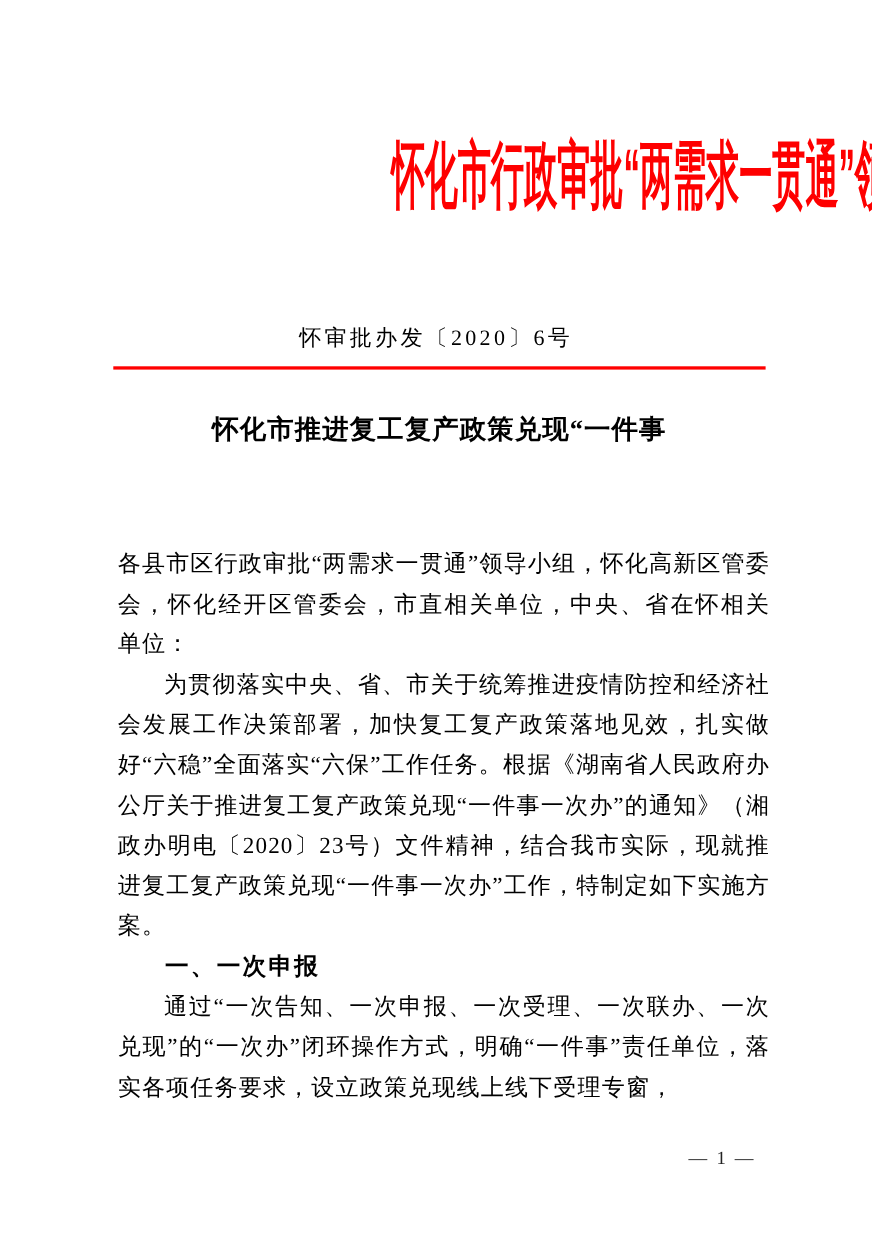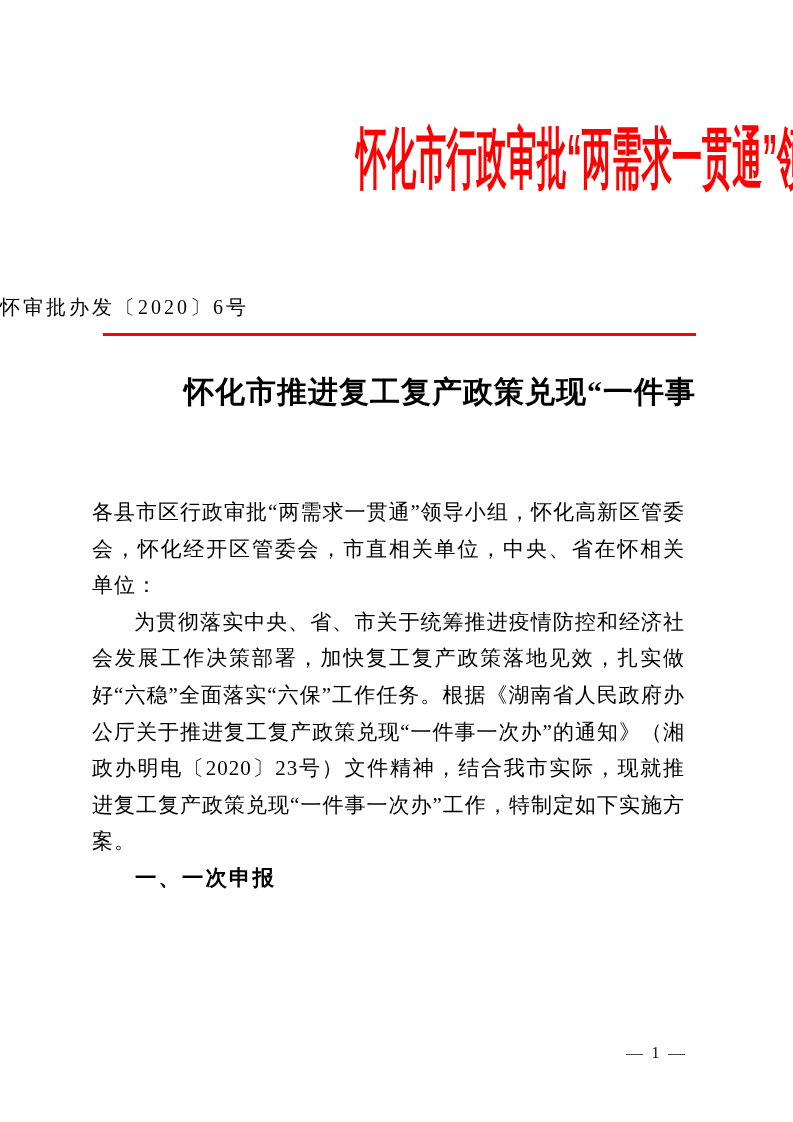--- a/index.html
+++ b/index.html
@@ -45,48 +45,49 @@
     color: var(--letterhead-red);
     transform: scale(0.47, 1.04);
     transform-origin: center top;
     letter-spacing: 0;
   }
   .doc-number {
     position: absolute;
     top: 294px;
     left: 0;
     width: 100%;
+    text-align: center;
     font-size: 20px;
     letter-spacing: 3px;
   }
   .red-line {
     position: absolute;
     top: 333px;
     left: 103px;
     width: 593px;
     height: 3px;
     background: var(--separator-red);
   }
   .title {
     position: absolute;
     top: 368px;
     left: 103px;
     width: 593px;
     margin: 0;
-    text-align: right;
-    font-size: 30px;
+    text-align: center;
+    font-size: 24px;
     font-weight: bold;
     line-height: 47px;
     letter-spacing: 1px;
   }
   .title-line { display: block; }
   .body-text {
     position: absolute;
     top: 494px;
-    left: 92px;
+    left: 107px;
     width: 593px;
     font-size: 21px;
     line-height: 36.6px;
     text-align: justify;
     letter-spacing: 1px;
   }
   .body-text p {
     margin: 0;
     text-align: justify;
   }
@@ -123,17 +124,18 @@
   <div class="red-line"></div>
 
   <h1 class="title">
     <span class="title-line">怀化市推进复工复产政策兑现“一件事</span>
   </h1>
 
   <div class="body-text">
     <p class="recipients">各县市区行政审批“两需求一贯通”领导小组，怀化高新区管委会，怀化经开区管委会，市直相关单位，中央、省在怀相关单位：</p>
     <p class="indent">为贯彻落实中央、省、市关于统筹推进疫情防控和经济社会发展工作决策部署，加快复工复产政策落地见效，扎实做好“六稳”全面落实“六保”工作任务。根据《湖南省人民政府办公厅关于推进复工复产政策兑现“一件事一次办”的通知》（湘政办明电〔2020〕23号）文件精神，结合我市实际，现就推进复工复产政策兑现“一件事一次办”工作，特制定如下实施方案。</p>
     <h2 class="section-heading">一、一次申报</h2>
+    <p class="indent">通过“一次告知、一次申报、一次受理、一次联办、一次兑现”的“一次办”闭环操作方式，明确“一件事”责任单位，落实各项任务要求，设立政策兑现线上线下受理专窗，</p>
   </div>
 
   <div class="page-number">— 1 —</div>
 
 </div>
 
 </body></html>

